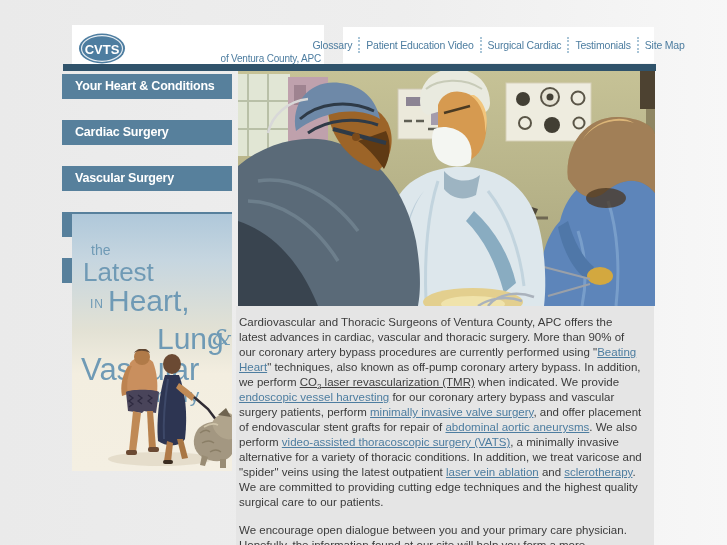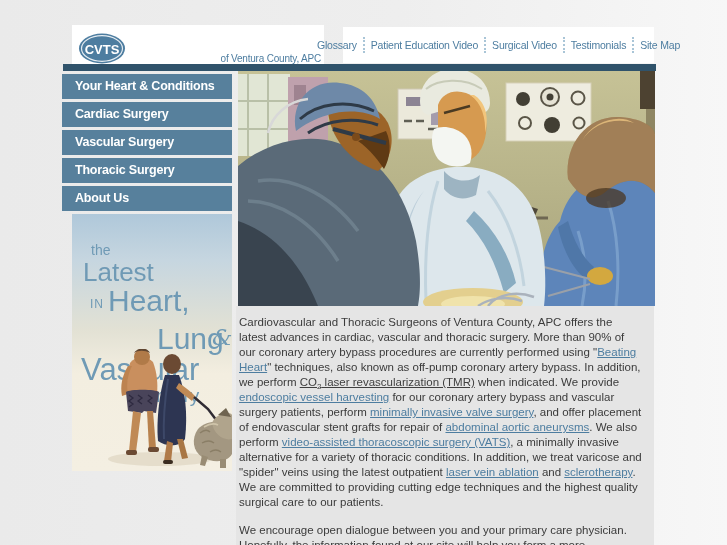--- a/index.html
+++ b/index.html
@@ -20,21 +20,21 @@
 
   .nav-box{position:absolute;left:343px;top:27px;width:311px;height:36px;background:#fff;
     display:flex;align-items:center;justify-content:center}
   .nav-item{font-size:10.5px;font-weight:normal;color:#4d7da0;text-decoration:none;
     padding:2px 6px;white-space:nowrap;letter-spacing:-0.2px}
   .nav-item+.nav-item{border-left:2px dotted #a9c5d7}
 
   .navy-bar{position:absolute;left:63px;top:64px;width:593px;height:7px;background:#30536b}
 
   
-  .sidebar{position:absolute;left:62px;top:74px;display:flex;flex-direction:column;gap:3px}
+  .sidebar{position:absolute;left:62px;top:74px;display:flex;flex-direction:column;gap:21px}
   .side-btn{width:170px;height:25px;background:#57809c;color:#fff;font-size:12.5px;
     font-weight:bold;line-height:25px;padding-left:13px;box-sizing:border-box;cursor:pointer;
     letter-spacing:-0.2px}
 
   
   .promo{position:absolute;left:72px;top:214px;width:160px;height:257px;overflow:hidden;
     background:linear-gradient(180deg,#afc8da 0%,#c6d6e0 18%,#e2e1d4 45%,#f3eee0 62%,#f4efe2 100%)}
   .pw{position:absolute;color:#6f9ab5;line-height:1;white-space:nowrap}
   .pw-the{left:19px;top:29px;font-size:14px}
   .pw-latest{left:11px;top:45px;font-size:26px}
@@ -69,21 +69,21 @@
       <text x="24" y="20.5" text-anchor="middle" font-family="Liberation Sans, sans-serif" font-size="13" font-weight="bold" fill="#ffffff">CVTS</text>
     </svg>
     <div class="logo-text">
       <div class="logo-sub">of Ventura County, APC</div>
     </div>
   </div>
 
   <div class="nav-box">
     <a href="#" class="nav-item">Glossary</a>
     <a href="#" class="nav-item">Patient Education Video</a>
-    <a href="#" class="nav-item">Surgical Video</a>
+    <a href="#" class="nav-item">Surgical Cardiac</a>
     <a href="#" class="nav-item">Testimonials</a>
     <a href="#" class="nav-item">Site Map</a>
   </div>
 
   <div class="navy-bar"></div>
 
   <nav class="sidebar">
     <div class="side-btn">Your Heart &amp; Conditions</div>
     <div class="side-btn">Cardiac Surgery</div>
     <div class="side-btn">Vascular Surgery</div>

